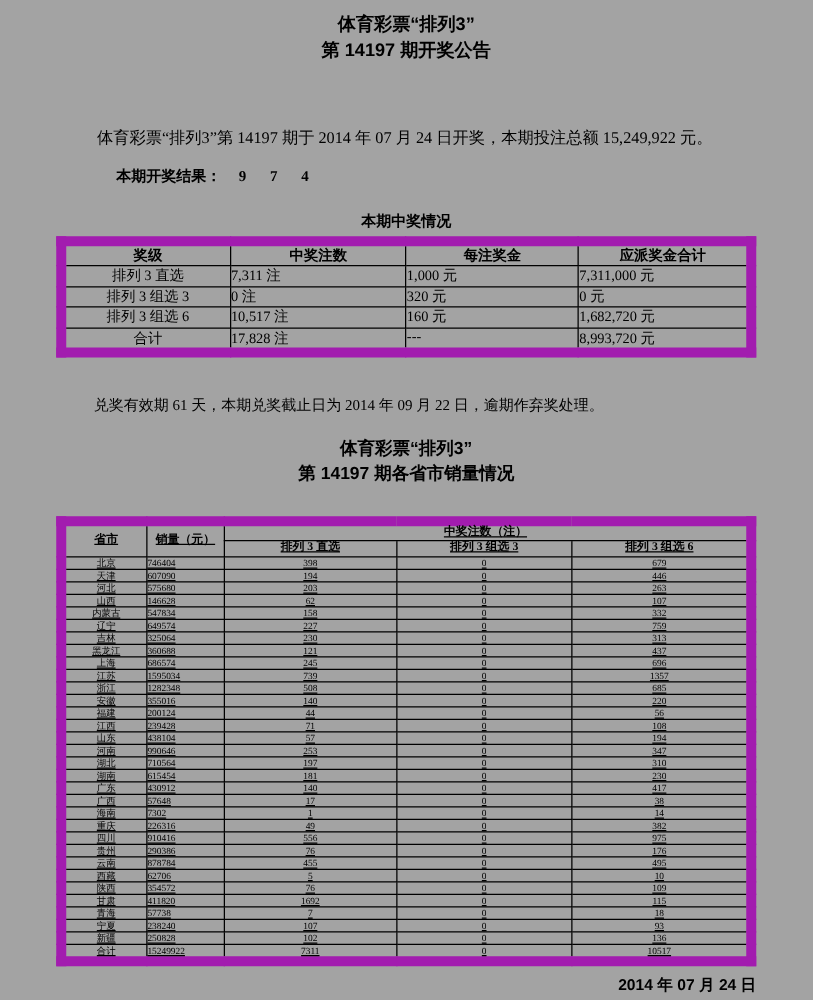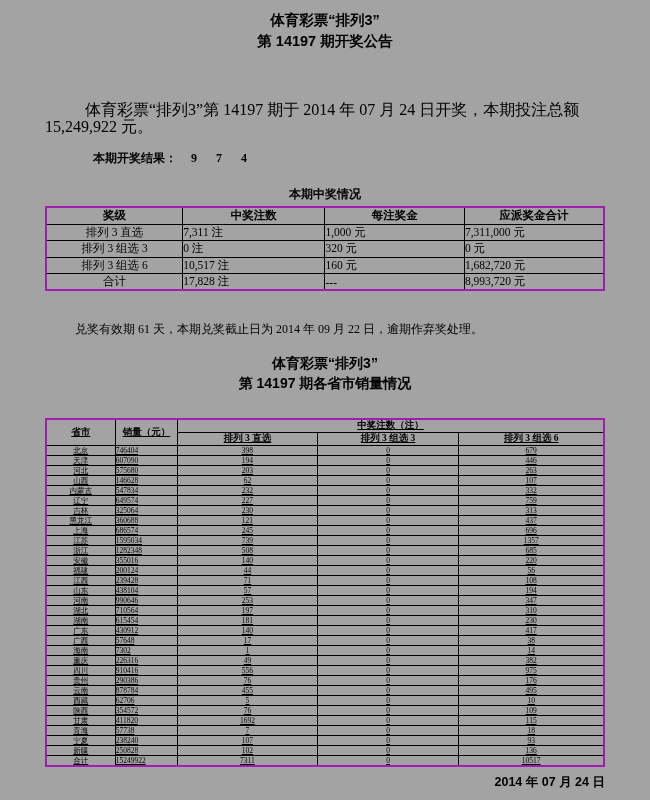--- a/index.html
+++ b/index.html
@@ -16,40 +16,40 @@
   .doc-title {
     padding-top:10px;
     text-align:center;
     font-weight:bold;
     font-size:14.5px;
     line-height:21px;
     font-family:"Liberation Sans","DejaVu Sans",sans-serif;
   }
   .intro {
     margin:49px 0 0 0;
-    font-size:16px;
+    font-size:13px;
     line-height:17px;
     text-indent:2.5em;
   }
   .result {
     margin:15px 0 0 0;
     font-size:12px;
     padding-left:4em;
     font-weight:bold;
   }
   .result .nums { letter-spacing:8px; margin-left:14px; font-weight:bold; }
   .tbl-title {
     margin-top:19px;
     text-align:center;
     font-weight:bold;
     font-size:12px;
   }
   table { border-collapse:collapse; table-layout:fixed; width:560px; margin:3px auto 0 auto; }
   table, th, td { border:1px solid #000; }
-  table { border:2px solid #a21caf; }
+  table { border:8px solid #a21caf; }
   .t1 th {
     font-size:11.5px; font-weight:bold; height:17px; text-align:center;
   }
   .t1 td { font-size:11.5px; height:16.5px; }
   .t2 { margin-top:25px;text-decoration:underline; }
   .t2 th { font-size:9.5px; font-weight:bold; height:13px; text-align:center; line-height:11px; }
   .t2 td { font-size:7.5px; line-height:7px; padding-top:1px; padding-bottom:1px; height:10px; }
   .c { text-align:center; }
   .r { padding-right:6px; }
   .note {
@@ -185,21 +185,21 @@
           <tr>
             <td class="c">山西</td>
             <td class="r">146628</td>
             <td class="c">62</td>
             <td class="c">0</td>
             <td class="c">107</td>
           </tr>
           <tr>
             <td class="c">内蒙古</td>
             <td class="r">547834</td>
-            <td class="c">232</td>
+            <td class="c">158</td>
             <td class="c">0</td>
             <td class="c">332</td>
           </tr>
           <tr>
             <td class="c">辽宁</td>
             <td class="r">649574</td>
             <td class="c">227</td>
             <td class="c">0</td>
             <td class="c">759</td>
           </tr>

